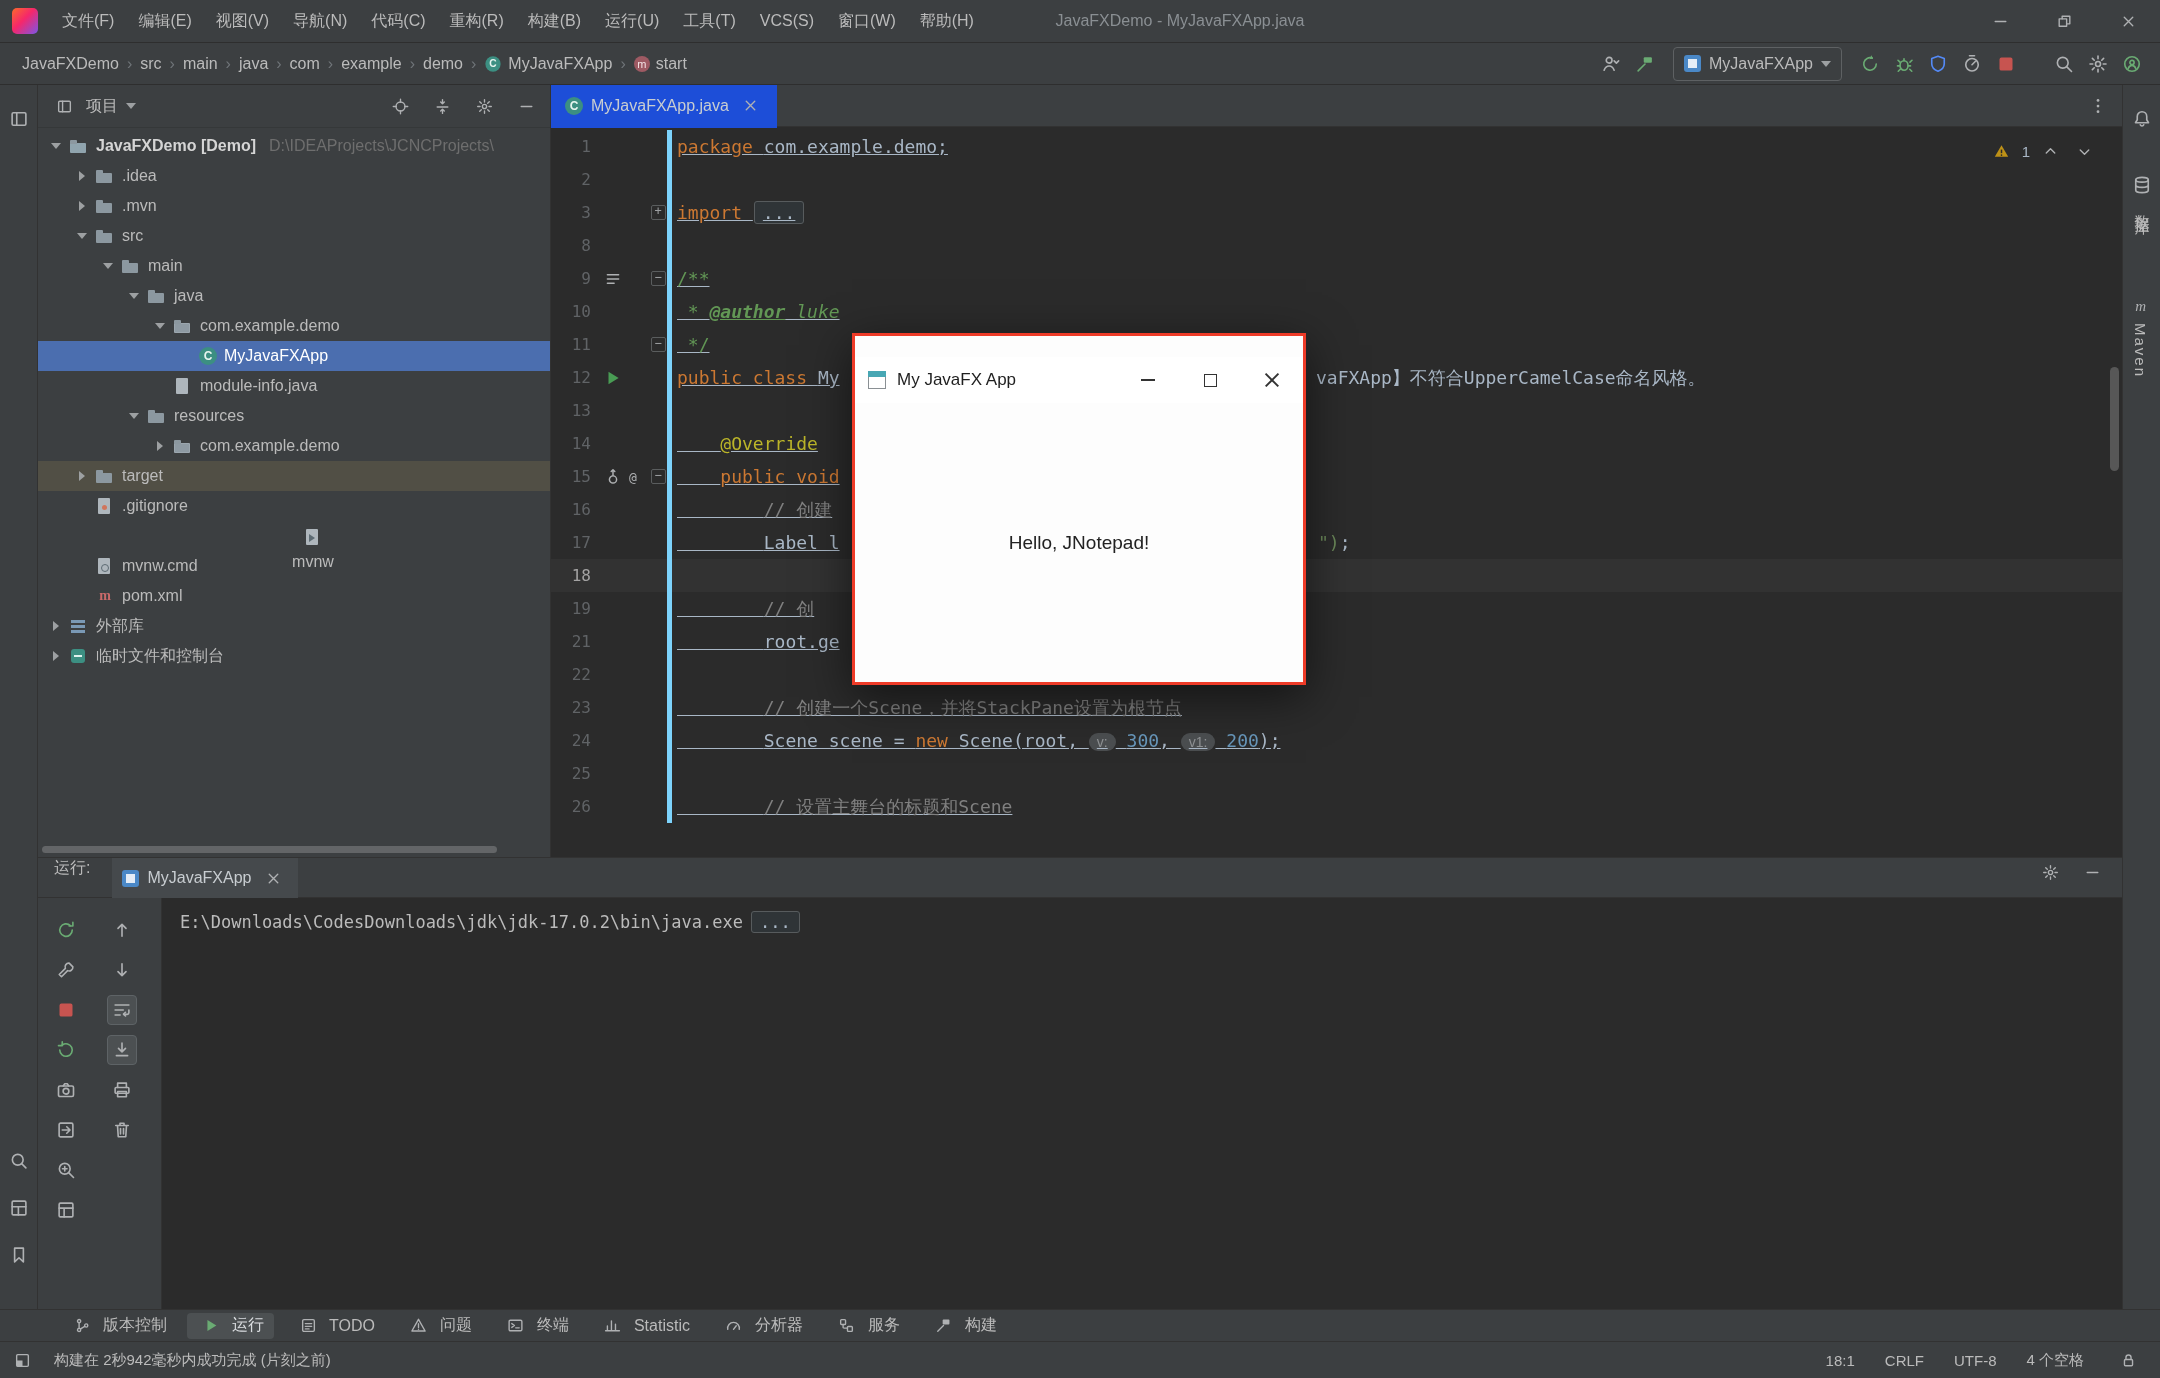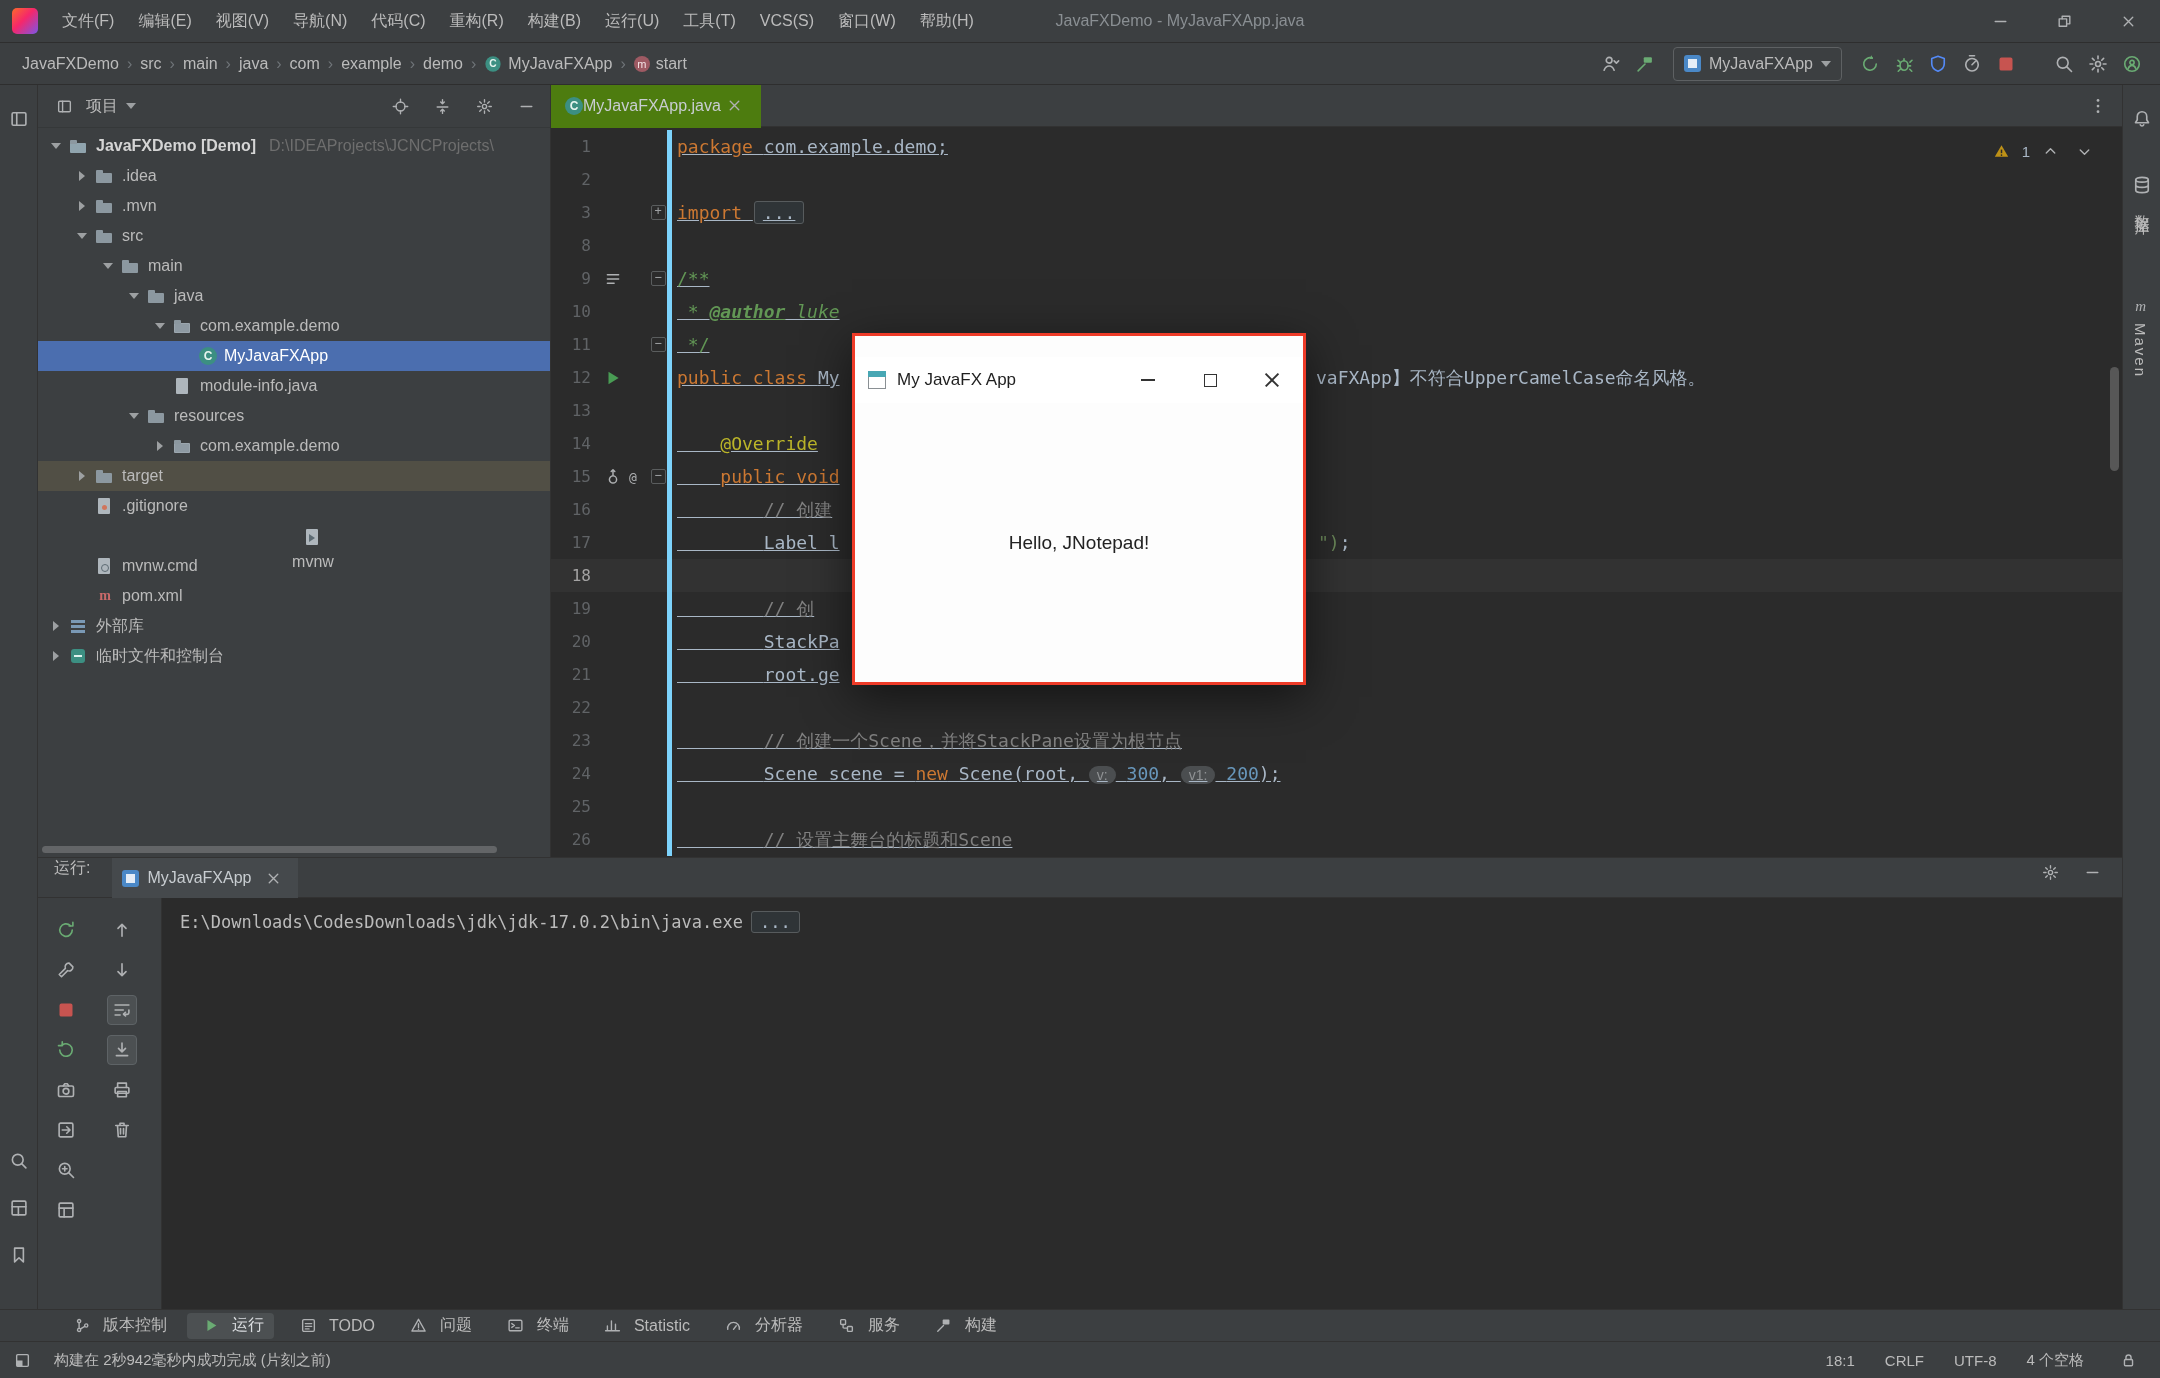--- a/index.html
+++ b/index.html
@@ -66,21 +66,21 @@
   .tico.file-sh::after{content:"";position:absolute;left:6px;top:6px;border-top:4px solid transparent;border-bottom:4px solid transparent;border-left:6px solid #5D6B73;}
   .tico.file-cmd::after{content:"";position:absolute;left:6px;top:7px;width:6px;height:6px;border:1.5px solid #5D6B73;border-radius:50%;}
   .tico.pom::before{content:"m";position:absolute;inset:0;display:flex;align-items:center;justify-content:center;color:#CB6A6A;font-weight:bold;font-size:14px;font-family:"Liberation Serif",serif;}
   .tico.lib::before{content:"";position:absolute;left:2px;top:3px;width:14px;height:3px;background:#7A99B5;box-shadow:0 5px 0 #7A99B5,0 10px 0 #7A99B5;}
   .tico.scratch::before{content:"";position:absolute;left:2px;top:2px;width:14px;height:14px;border-radius:3px;background:#3C8F82;}
   .tico.scratch::after{content:"";position:absolute;left:5px;top:8px;width:8px;height:2px;background:#DFF3EE;}
 
   
   #editor{position:absolute;left:551px;top:85px;width:1571px;height:772px;background:#2B2B2B;overflow:hidden;}
   #tabbar{height:42px;background:#3C3F41;display:flex;align-items:center;border-bottom:1px solid #323232;box-sizing:border-box;}
-  #etab{height:45px;display:flex;align-items:center;background:#4d7c0f;padding:0 12px 0 14px;color:#C8CDD1;box-sizing:border-box;}
+  #etab{height:45px;display:flex;align-items:center;gap:8px;background:#1d4ed8;padding:0 12px 0 14px;color:#C8CDD1;box-sizing:border-box;}
   #tab-more{margin-left:auto;margin-right:10px;}
   #inspections{position:absolute;top:52px;right:24px;display:flex;align-items:center;gap:6px;color:#A9B7C6;font-size:15px;z-index:5;}
   #code{position:absolute;top:42px;left:0;right:0;bottom:0;padding-top:3px;font-family:"DejaVu Sans Mono",monospace;}
   .crow{display:flex;height:33px;line-height:33px;position:relative;}
   .crow.caret{background:#323232;}
   .gnum{width:40px;flex:none;text-align:right;padding-right:8px;color:#606366;font-size:16px;}
   .crow.caret .gnum{color:#A4A3A3;}
   .gico{width:50px;flex:none;display:flex;align-items:center;gap:2px;padding-left:4px;box-sizing:border-box;}
   .gico .ico{width:20px;height:20px;}
   .gico svg{width:18px;height:18px;}
@@ -607,26 +607,20 @@
           <span class="gfold"></span>
           <span class="ctext"></span>
         </div>
         <div class="crow">
           <span class="gnum">19</span>
           <span class="gico"></span>
           <span class="gfold"></span>
           <span class="ctext"><span class="sp">        </span><span class="sc">// 创</span></span>
         </div>
         <div class="crow">
-          <span class="gnum">20</span>
-          <span class="gico"></span>
-          <span class="gfold"></span>
-          <span class="ctext"><span class="sp">        </span><span class="sp">StackPa</span></span>
-        </div>
-        <div class="crow">
           <span class="gnum">21</span>
           <span class="gico"></span>
           <span class="gfold"></span>
           <span class="ctext"><span class="sp">        </span><span class="sp">root.ge</span></span>
         </div>
         <div class="crow">
           <span class="gnum">22</span>
           <span class="gico"></span>
           <span class="gfold"></span>
           <span class="ctext"></span>

